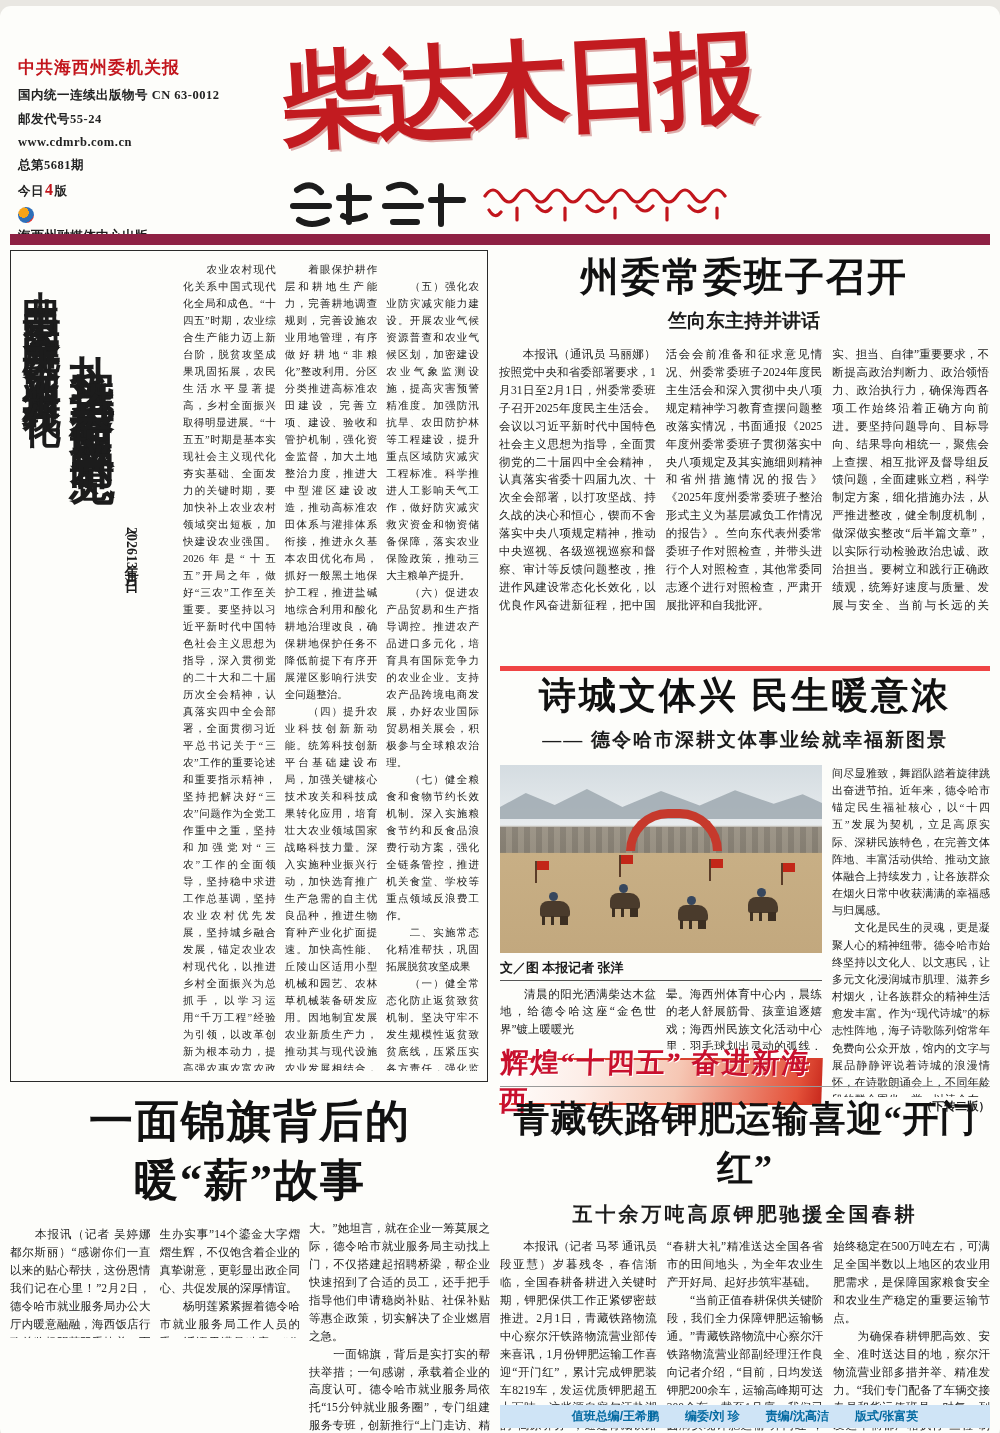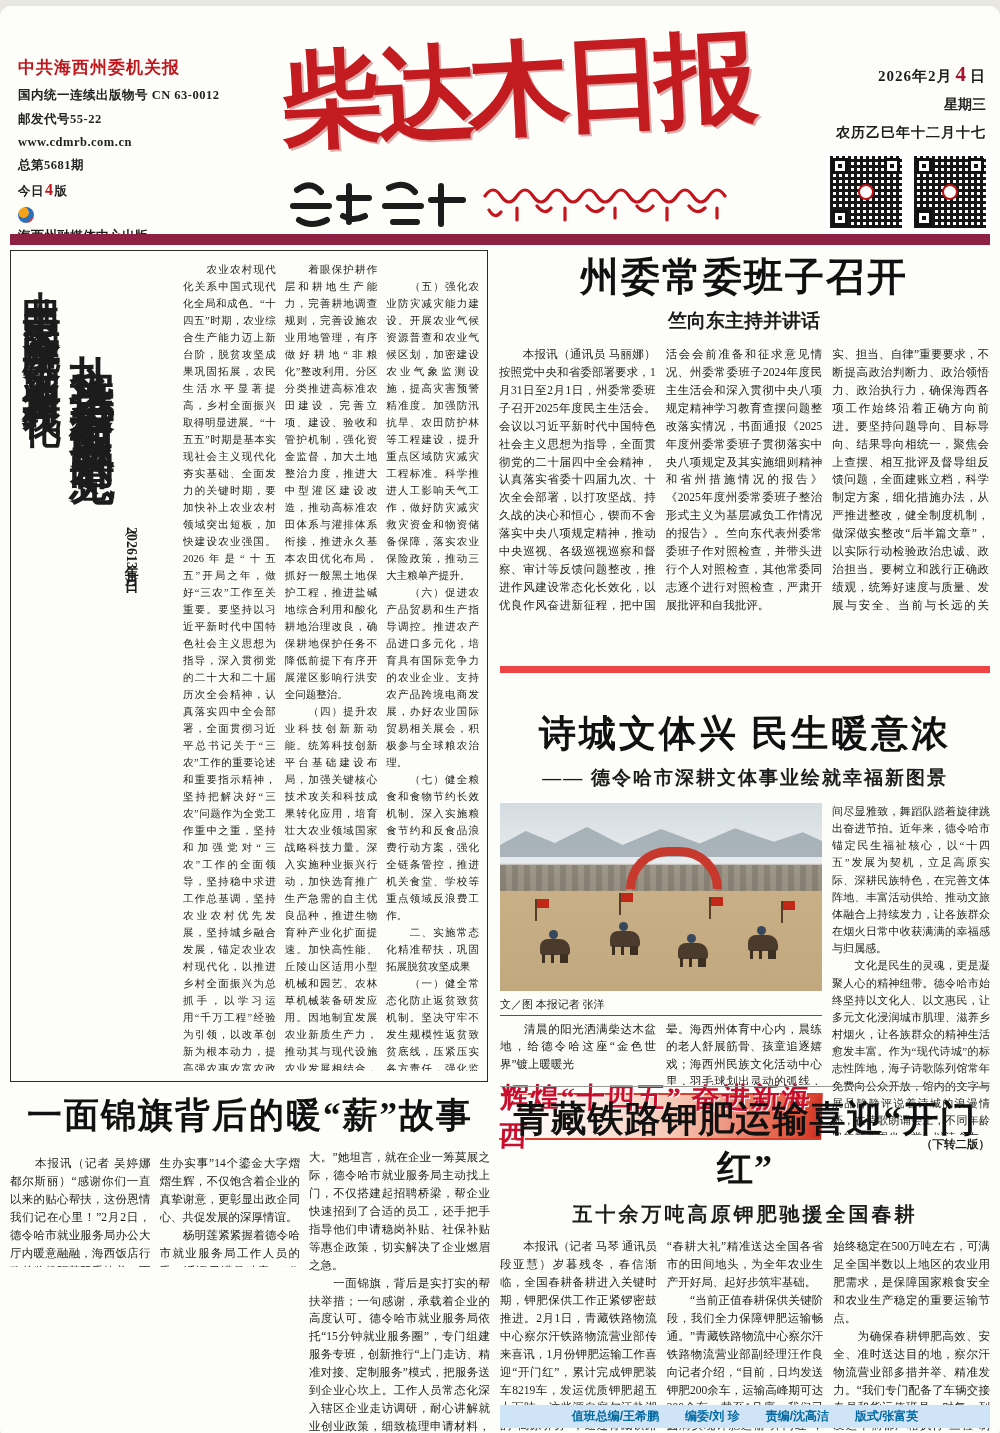--- a/index.html
+++ b/index.html
@@ -51,51 +51,51 @@
   .lb-cols { flex:1; display:flex; gap:9px; padding-left:6px; }
   .lb-col { flex:1; font-size:10.5px; line-height:1.62; text-align:justify; overflow:hidden; white-space:pre-line; }
 
   
   .tr-article { position:absolute; left:499px; top:246px; width:490px; height:410px; }
   .tr-article .headline { font-size:39px; line-height:1.28; letter-spacing:2px; }
   .tr-article .subhead { font-size:19px; margin-top:6px; }
   .tr-article .cols { margin-top:12px; height:268px; }
 
   
-  .mid-article { position:absolute; left:500px; top:660px; width:490px; height:416px; border-top:7px solid #ef4444; padding-top:36px; }
+  .mid-article { position:absolute; left:500px; top:660px; width:490px; height:416px; border-top:5px solid #ef4444; }
   .mid-article .headline { font-size:37px; letter-spacing:3px; }
   .mid-article .subhead { font-size:19px; margin-top:6px; letter-spacing:2px; }
   .mid-body { display:flex; gap:10px; margin-top:12px; }
   .mid-left { width:322px; flex:none; }
   .photo1 { position:relative; width:322px; height:188px; overflow:hidden; background:linear-gradient(#d4dce1 0%,#e8ecee 32%,#b9b3a8 33%,#a09a8e 46%,#c8af85 47%,#c2a87e 100%); }
   .p1-mtn { position:absolute; left:0; top:14px; width:100%; height:40px; background:#9aa5ac;
     clip-path:polygon(0 70%,8% 35%,17% 65%,27% 25%,38% 70%,50% 30%,62% 66%,73% 28%,85% 62%,94% 38%,100% 60%,100% 100%,0 100%); opacity:.8; }
   .p1-arch { position:absolute; left:126px; top:44px; width:96px; height:42px; border:9px solid #c6392c; border-bottom:none; border-radius:48px 48px 0 0; }
   .p1-stand { position:absolute; left:0; top:62px; width:100%; height:26px;
     background:repeating-linear-gradient(90deg,#7b7junk,#7b7468 0 6px,#948c7e 6px 12px); background:repeating-linear-gradient(90deg,#7b7468 0 6px,#948c7e 6px 12px); opacity:.75; }
   .p1-flag { position:absolute; width:13px; height:9px; background:#c32718; }
   .p1-flag::before { content:""; position:absolute; left:-1px; top:0; width:1.5px; height:22px; background:#5a3c28; }
   .p1-rider { position:absolute; width:30px; height:16px; background:#4a3b2c; border-radius:8px 10px 3px 3px; }
   .p1-rider::before { content:""; position:absolute; left:9px; top:-9px; width:9px; height:9px; border-radius:50%; background:#37475e; }
   .p1-rider::after { content:""; position:absolute; left:2px; bottom:-8px; width:26px; height:9px; background:
     linear-gradient(90deg,#3c2f22 0 3px,transparent 3px 9px,#3c2f22 9px 12px,transparent 12px 18px,#3c2f22 18px 21px); }
-  .mid-byline { font-size:11px; font-weight:normal; border-bottom:1px solid #555; padding:6px 0 3px; }
+  .mid-byline { font-size:13px; font-weight:bold; border-bottom:1px solid #555; padding:6px 0 3px; }
   .mid-caps { display:flex; gap:10px; margin-top:5px; height:64px; }
   .mid-cap { flex:1; font-size:11.5px; line-height:1.5; text-align:justify; overflow:hidden; }
   .banner { margin-top:8px; height:47px; display:flex; align-items:center; justify-content:center;
     background:linear-gradient(100deg,#ffffff 0%,#fdeee8 25%,#f6c7b4 55%,#e4523a 92%,#c8291d 100%);
     border-top:2px solid #d8402c; border-bottom:2px solid #d8402c; transform:skewX(-2deg); }
   .banner span { font-size:28px; font-weight:900; color:#c8102e; letter-spacing:2px; text-shadow:1px 1px 0 #fff; }
   .mid-right { flex:1; }
   .mid-right .col { height:332px; font-size:11px; }
   .mid-more { text-align:right; font-size:11.5px; margin-top:2px;font-weight:bold; }
 
   
   .bl-article { position:absolute; left:10px; top:1086px; width:480px; height:344px; }
-  .bl-article .headline { font-size:35px; letter-spacing:2px; }
+  .bl-article .headline { font-size:44px; letter-spacing:2px; }
   .bl-body { display:flex; gap:9px; margin-top:10px; }
   .bl-left { width:290px; flex:none; }
   .photo2 { position:relative; width:290px; height:176px; overflow:hidden; background:linear-gradient(#f1efec 0 62%,#b9905a 62% 100%); }
   .p2-floorlines { position:absolute; left:0; bottom:0; width:100%; height:38%;
     background:repeating-linear-gradient(85deg,transparent 0 26px,#a37c49 26px 28px); }
   .p2-posters { position:absolute; left:0; top:6px; width:64px; height:100px;
     background:linear-gradient(#3e6db5 0 30%, #6fa0d8 30% 45%, #3e6db5 45% 75%, #89b6e0 75% 100%); }
   .p2-board { position:absolute; right:84px; top:10px; width:70px; height:34px; background:#dfe7ee; border:2px solid #c2ccd4; }
   .p2-printer { position:absolute; right:18px; bottom:34px; width:42px; height:58px; background:#f6f6f4; border:1px solid #cfcfcb; border-radius:3px; }
   .p2-person { position:absolute; bottom:38px; width:34px; height:84px; background:#2e3a55; border-radius:10px 10px 3px 3px; }
@@ -123,21 +123,21 @@
 </style>
 </head>
 <body>
 
 <div class="page">
 
   <div class="masthead">
     <div class="mh-left">
       <div class="mh-org">中共海西州委机关报</div>
       <div class="mh-line">国内统一连续出版物号 CN 63-0012</div>
-      <div class="mh-line">邮发代号55-22</div>
+      <div class="mh-line">邮发代号55-24</div>
       <div class="mh-line">www.cdmrb.com.cn</div>
       <div class="mh-line">总第5681期</div>
       <div class="mh-line mh-pages"><span>今日</span><span class="num">4</span><span>版</span></div>
       <div class="mh-pub">
         <span class="media-logo"></span>
         <span>海西州融媒体中心出版</span>
       </div>
     </div>
 
     <div class="mh-center">
@@ -149,39 +149,20 @@
           <path d="M104 12 q16 -8 26 4 M100 30 h36 M108 46 h24"></path>
           <path d="M156 10 v38 M146 24 h32"></path>
         </g>
         <g stroke="#c2151c" stroke-width="3.2" fill="none" stroke-linecap="round">
           <path d="M200 20 q8 -12 16 0 t16 0 t16 0 t16 0 t16 0 t16 0 t16 0 t16 0 t16 0 t16 0 t16 0 t16 0 t16 0 t16 0 t16 0"></path>
           <path d="M204 34 q6 10 12 2 M232 32 v12 M252 30 q8 10 14 2 M280 32 v12 M302 30 q8 10 16 2 M330 32 v10 M352 30 q8 10 16 0 M382 32 v12 M404 30 q8 10 16 2 M432 32 v10"></path>
         </g>
       </svg>
     </div>
 
-    <div class="mh-right">
-      <div class="mh-date"><span>2026年2月</span><span class="day">4</span><span>日</span></div>
-      <div class="mh-week">星期三</div>
-      <div class="mh-lunar">农历乙巳年十二月十七</div>
-      <div class="qr-row">
-        <div class="qr">
-          <span class="qr-eye e1"></span>
-            <span class="qr-eye e2"></span>
-            <span class="qr-eye e3"></span>
-            <span class="qr-seal"></span>
-        </div>
-        <div class="qr">
-          <span class="qr-eye e1"></span>
-            <span class="qr-eye e2"></span>
-            <span class="qr-eye e3"></span>
-            <span class="qr-seal"></span>
-        </div>
-      </div>
-    </div>
   </div>
   <div class="redbar"></div>
 
   <div class="left-box">
     <div class="lb-inner">
       <div class="v-titles">
         <div class="v-main">中共中央国务院关于锚定农业农村现代化</div>
         <div class="v-sub">扎实推进乡村全面振兴的意见</div>
         <div class="v-date">（2026年1月3日）</div>
       </div>

